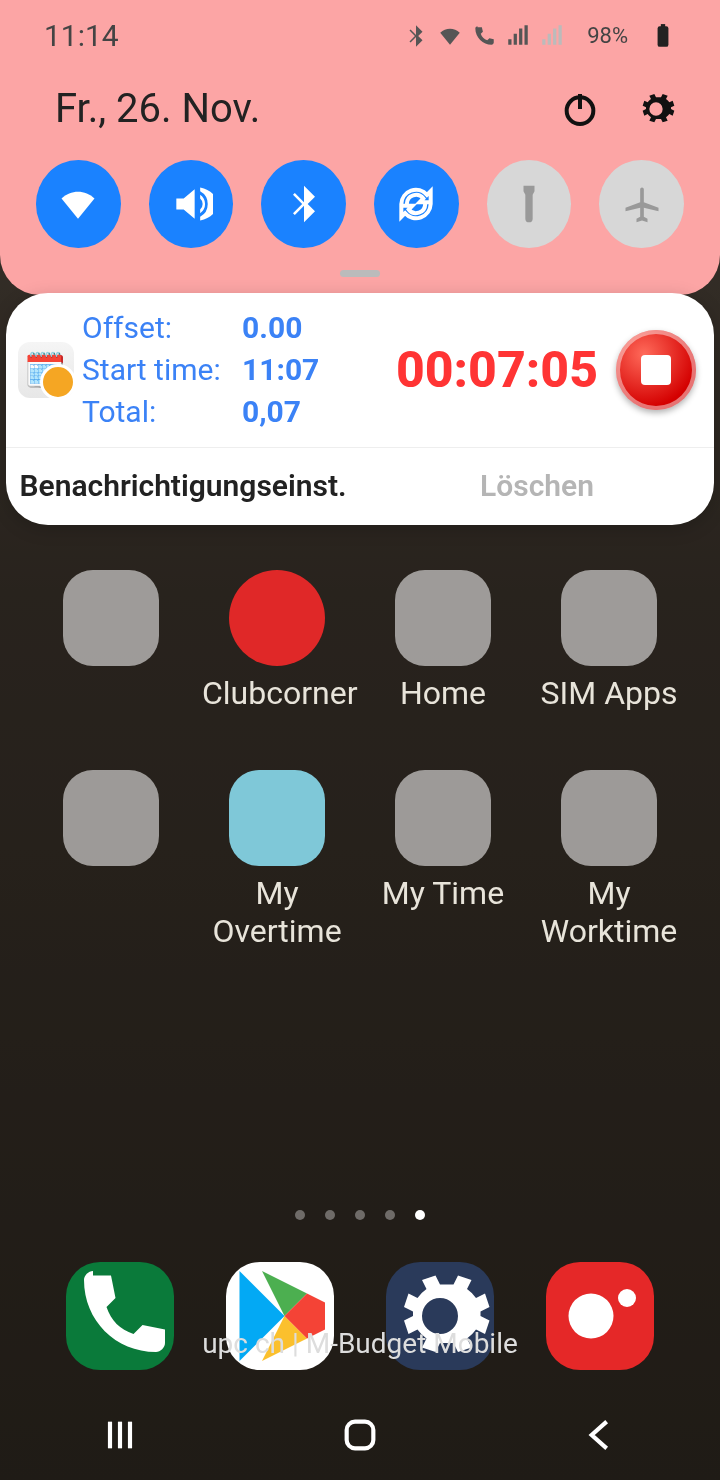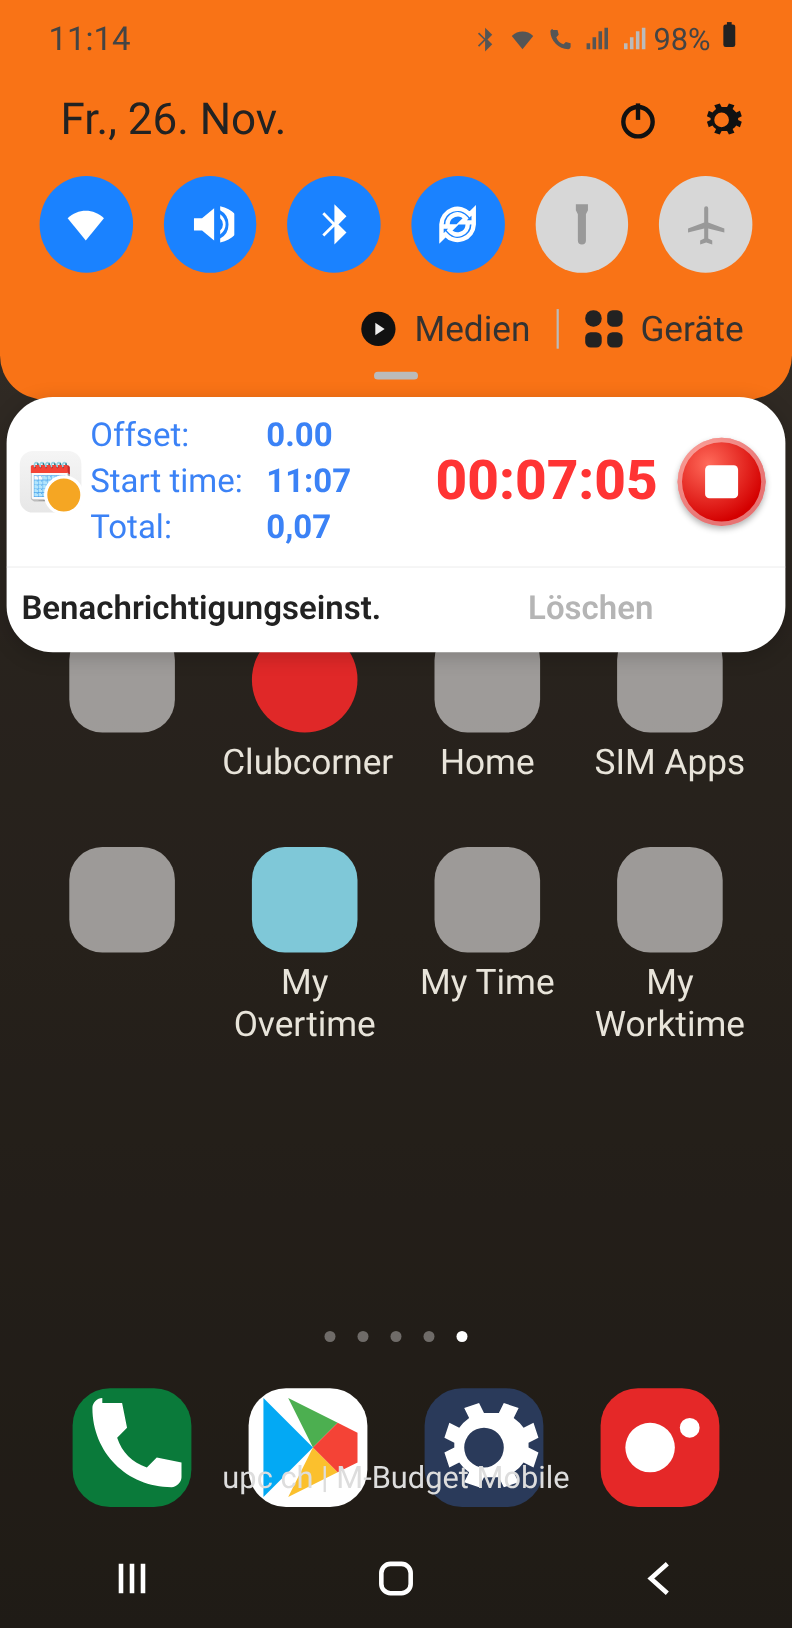--- a/index.html
+++ b/index.html
@@ -7,30 +7,30 @@
 
   
   .wallpaper {
     position: absolute; inset: 0;
     background: linear-gradient(180deg,#6b5f52 0%,#4a4036 40%,#3a3228 100%);
   }
   .dim { position:absolute; inset:0; background:rgba(0,0,0,0.45); }
 
   .panel {
     position: relative; z-index: 5;
-    background: #f97316;
+    background: #fca5a5;
     border-radius: 0 0 40px 40px;
     padding-bottom: 12px;
   }
 
   .statusbar {
     display: flex; justify-content: space-between; align-items: center;
     padding: 18px 44px 8px 44px; font-size: 30px; color:#444;
   }
-  .status-right { display:flex; gap:4px; font-size:28px;}
+  .status-right { display:flex; gap:22px; font-size:22px;}
   .status-icons { display:flex; gap:8px; align-items:center; }
   .sicon { width:26px; height:26px; }
 
   .qsheader {
     display:flex; justify-content:space-between; align-items:center;
     padding: 24px 44px 10px 44px;
     margin-left: 11px;
   }
   .qsdate { font-size:40px; color:#222; }
   .qsheader-right { display:flex; gap:36px; align-items:center; }
@@ -241,39 +241,20 @@
           <path d="M9 2h6v3l-1 2v13a2 2 0 01-4 0V7L9 5V2zM7 0l-1 2m11-2l1 2M12-1v2"></path>
         </svg>
       </div>
     <div class="toggle off">
         <svg class="ticon" viewBox="0 0 24 24" fill="#999">
           <path d="M21 14l-8-3V4a1 1 0 00-2 0v7l-8 3v2l8-2v5l-2 1v2l3-1 3 1v-2l-2-1v-5l8 2v-2z"></path>
         </svg>
       </div>
   </div>
 
-  <div class="qsrow2">
-    <div class="grp">
-      <svg width="34" height="34" viewBox="0 0 24 24" fill="#111">
-          <circle cx="12" cy="12" r="11"></circle>
-          <path fill="#eee" d="M10 8l6 4-6 4z"></path>
-        </svg>
-      <span>Medien</span>
-    </div>
-    <div class="divider"></div>
-    <div class="grp">
-      <div class="dots4">
-          <span></span>
-          <span></span>
-          <span></span>
-          <span></span>
-        </div>
-      <span>Geräte</span>
-    </div>
-  </div>
   <div class="handle"></div>
 </div>
 
 <div class="notif-wrap">
   <div class="notif">
     <div class="notif-top">
       <div class="appicon">🗓️</div>
       <div class="kvtable">
         <div class="kvrow">
             <span class="k">Offset:</span>

